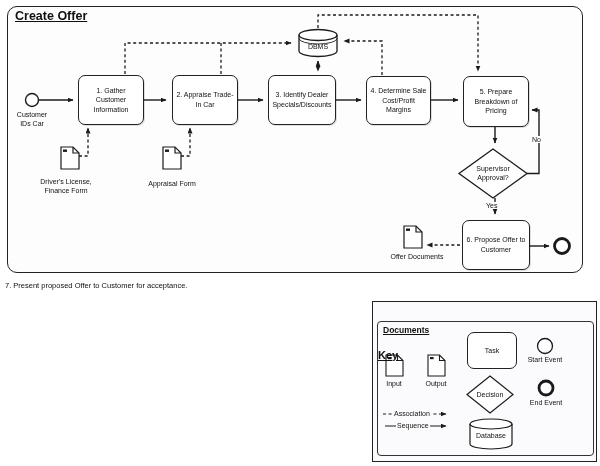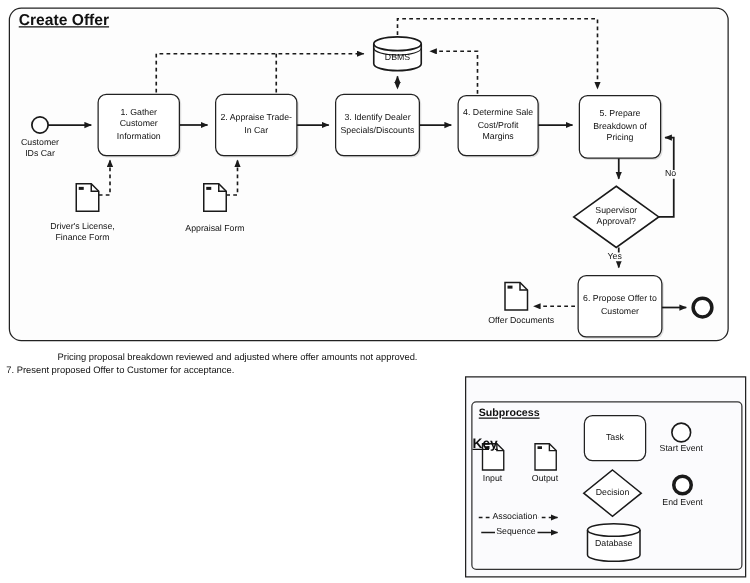--- a/index.html
+++ b/index.html
@@ -130,26 +130,25 @@
   <div class="abs lbl" style="left:461px;top:164px;width:64px;">Supervisor
 Approval?</div>
   <div class="abs tag" style="left:531px;top:136px;">No</div>
   <div class="abs tag" style="left:485px;top:202px;">Yes</div>
   <div class="abs lbl" style="left:26px;top:177px;width:80px;">Driver's License,
 Finance Form</div>
   <div class="abs lbl" style="left:132px;top:179px;width:80px;">Appraisal Form</div>
   <div class="abs lbl" style="left:377px;top:252px;width:80px;">Offer Documents</div>
 
   <div id="notes" class="abs">
-    <div class="note-indent">Pricing proposal breakdown reviewed and adjusted where offer amounts not approved.</div>
     <div>7. Present proposed Offer to Customer for acceptance.</div>
   </div>
 
   <div class="abs h-key" style="left:378px;top:303px;margin-top:46px;">Key</div>
-  <div class="abs h-sub" style="left:383px;top:325px;">Subprocess</div>
+  <div class="abs h-sub" style="left:383px;top:325px;">Documents</div>
   <div class="abs keylbl" style="left:374px;top:380px;width:40px;">Input</div>
   <div class="abs keylbl" style="left:416px;top:380px;width:40px;">Output</div>
   <div class="abs task" style="left:467px;top:332px;width:48px;height:35px;box-shadow:none;">Task</div>
   <div class="abs keylbl" style="left:515px;top:356px;width:60px;">Start Event</div>
   <div class="abs keylbl" style="left:460px;top:391px;width:60px;">Decision</div>
   <div class="abs keylbl" style="left:516px;top:399px;width:60px;">End Event</div>
   <div class="abs tag" style="left:393px;top:410px;background:#fbfbfd;">Association</div>
   <div class="abs tag" style="left:396px;top:422px;background:#fbfbfd;">Sequence</div>
   <div class="abs keylbl" style="left:461px;top:432px;width:60px;">Database</div>
 

